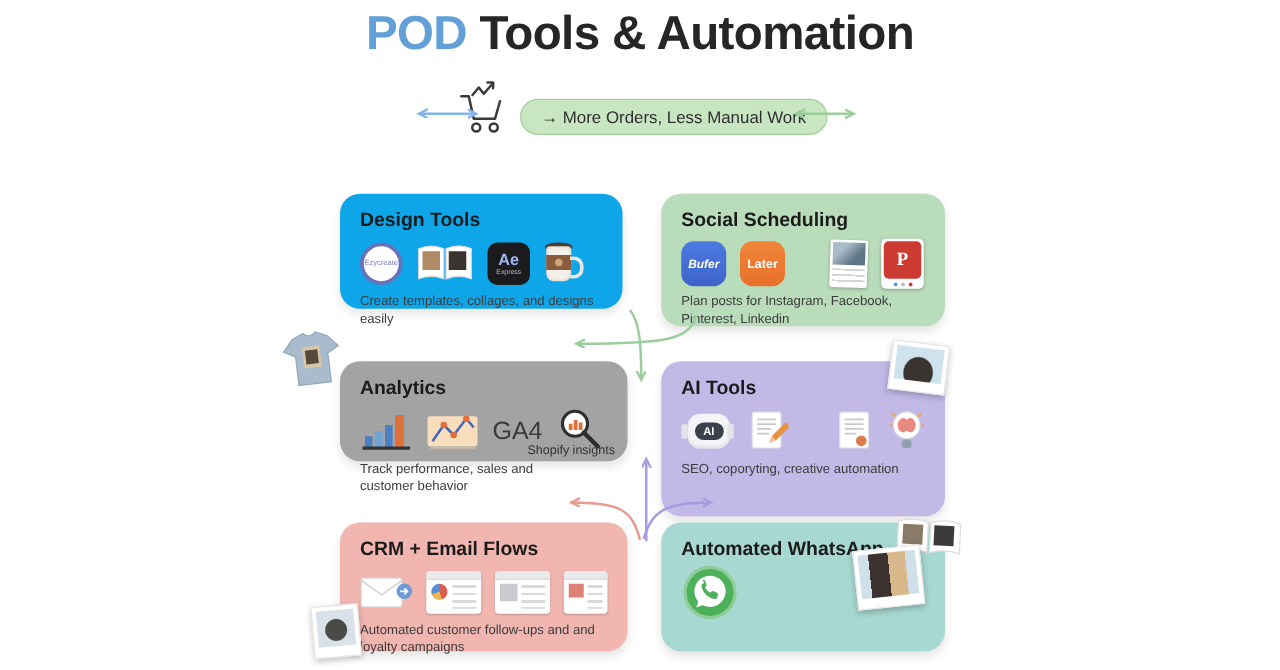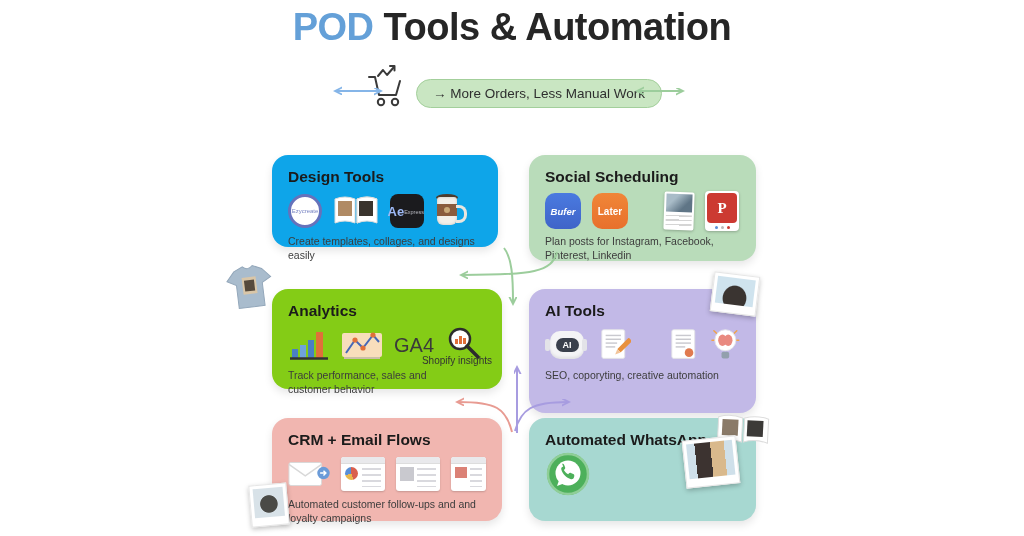--- a/index.html
+++ b/index.html
@@ -18,35 +18,35 @@
 
   
   .card{position:absolute;border-radius:16px;padding:13px 16px;box-sizing:border-box;
         box-shadow:0 4px 8px rgba(0,0,0,0.10);}
   .card h2{margin:0;font-size:15.5px;font-weight:700;color:#1b1b1b;}
   .card p{margin:2px 0 0;font-size:10.5px;line-height:1.3;color:#3c3c3c;}
   .icons{display:flex;align-items:center;gap:11px;height:44px;margin-top:3px;}
 
   #card-design   {left:272px;top:155px;width:226px;height:92px;background:#0ea5e9;}
   #card-social   {left:529px;top:155px;width:227px;height:106px;background:#b9dcba;}
-  #card-analytics{left:272px;top:289px;width:230px;height:100px;background:#84cc16;}
+  #card-analytics{left:272px;top:289px;width:230px;height:80px;background:#a3a3a3;}
   #card-ai       {left:529px;top:289px;width:227px;height:124px;background:#c2b9e7;}
   #card-crm      {left:272px;top:418px;width:230px;height:103px;background:#f1b6b0;}
   #card-whatsapp {left:529px;top:418px;width:227px;height:103px;background:#a7d8d1;}
 
   #card-analytics p{width:150px;}
   .shopify-label{position:absolute;right:10px;top:66px;font-size:10px;color:#333;}
   .ga4{font-size:20px;font-weight:500;color:#3a3a3a;}
 
   
   .ic-ezy{width:34px;height:34px;border-radius:50%;background:#fff;border:3px solid #6672bb;
           display:flex;align-items:center;justify-content:center;box-sizing:border-box;}
   .ic-ezy span{font-size:6px;color:#7a86c4;}
   .ic-ae{width:34px;height:34px;background:#1b1b1e;border-radius:8px;display:flex;
-         flex-direction:row;align-items:center;justify-content:flex-end;}
+         flex-direction:column;align-items:center;justify-content:center;}
   .ic-ae .ae{color:#9db8f5;font-size:13px;font-weight:700;line-height:1;}
   .ic-ae .ae-sub{color:#b9bac2;font-size:5.5px;margin-top:1px;}
   .ic-mug{position:relative;width:32px;height:36px;}
   .mug-cup{position:absolute;left:2px;top:4px;width:20px;height:28px;background:#f3efe9;
            border-radius:3px 3px 6px 6px;box-shadow:inset 0 0 3px rgba(0,0,0,.18);}
   .mug-top{position:absolute;left:1px;top:1px;width:22px;height:7px;background:#4e3c2e;border-radius:50%;}
   .mug-band{position:absolute;left:2px;top:11px;width:20px;height:12px;background:#8a5b3d;}
   .mug-band::after{content:"";position:absolute;left:7px;top:3px;width:6px;height:6px;
                    border-radius:50%;background:#c9a878;}
   .mug-handle{position:absolute;right:0;top:12px;width:8px;height:12px;border:3px solid #eae6df;

